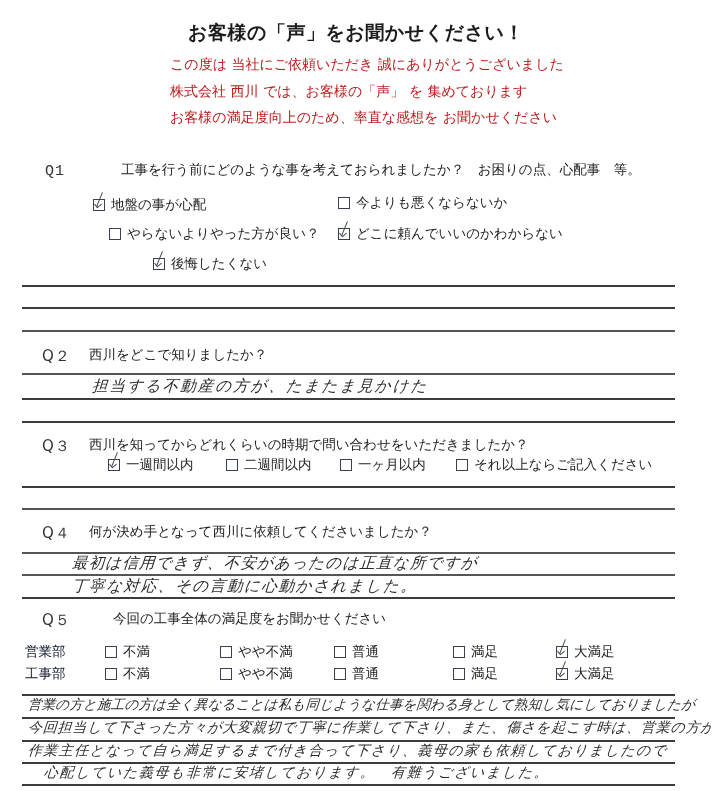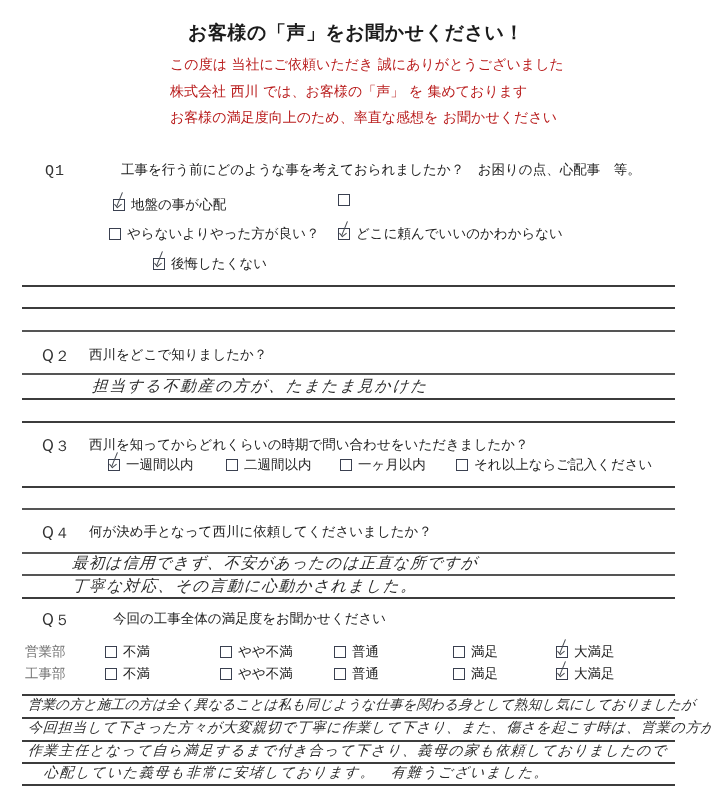--- a/index.html
+++ b/index.html
@@ -25,39 +25,40 @@
     content:""; position:absolute; left:1px; top:2px; width:5px; height:4px;
     border-left:1.2px solid #44484f; border-bottom:1.2px solid #44484f; transform:rotate(-40deg);
   }
   .rule { position:absolute; left:22px; width:653px; height:2px; background:#3c3c3c; }
   .rule.lt { background:#555; height:1.6px; }
   .hand {
     position:absolute; font-family:"DejaVu Serif", serif; color:#2b2b2b; font-size:15.5px;
     font-style:italic; letter-spacing:2px; white-space:nowrap; transform:skewX(-4deg);
   }
   .hand.small { font-size:14px; letter-spacing:0.6px; }
-  .rowlbl { font-size:13.5px; color:#737373; }
+  .rowlbl { font-size:13.5px; color:#0f172a; }
 </style>
 </head>
 <body>
 
 <div class="abs title">お客様の「声」をお聞かせください！</div>
 <div class="abs intro" style="left:170px; top:56px;">この度は 当社にご依頼いただき 誠にありがとうございました</div>
 <div class="abs intro" style="left:170px; top:83px;">株式会社 西川 では、お客様の「声」 を 集めております</div>
 <div class="abs intro" style="left:170px; top:109px;">お客様の満足度向上のため、率直な感想を お聞かせください</div>
 
 <div class="abs qnum" style="left:45px; top:163px;font-family:Liberation Mono, monospace;">Q1</div>
 <div class="abs qtext" style="left:76px; top:161px;margin-left:45px;">工事を行う前にどのような事を考えておられましたか？　お困りの点、心配事　等。</div>
 
-<div class="abs opt" style="left:113px; top:196px;">
+<div class="abs opt" style="left:93px; top:196px;">
   <span class="cb checked"></span>
   <span>地盤の事が心配</span>
 </div>
 <div class="abs opt" style="left:338px; top:194px;">
   <span class="cb"></span>
+  <span>今よりも悪くならないか</span>
 </div>
 <div class="abs opt" style="left:109px; top:225px;">
   <span class="cb"></span>
   <span>やらないよりやった方が良い？</span>
 </div>
 <div class="abs opt" style="left:338px; top:225px;">
   <span class="cb checked"></span>
   <span>どこに頼んでいいのかわからない</span>
 </div>
 <div class="abs opt" style="left:109px; top:255px;padding-left:44px;">

